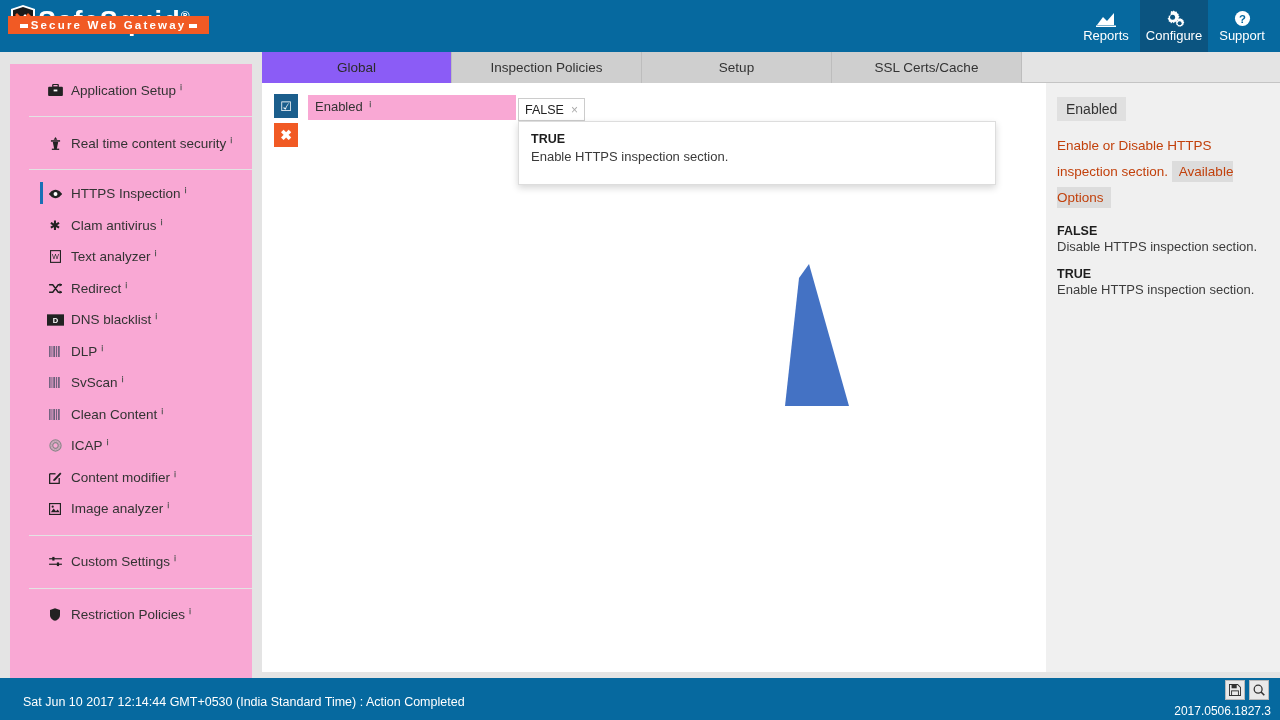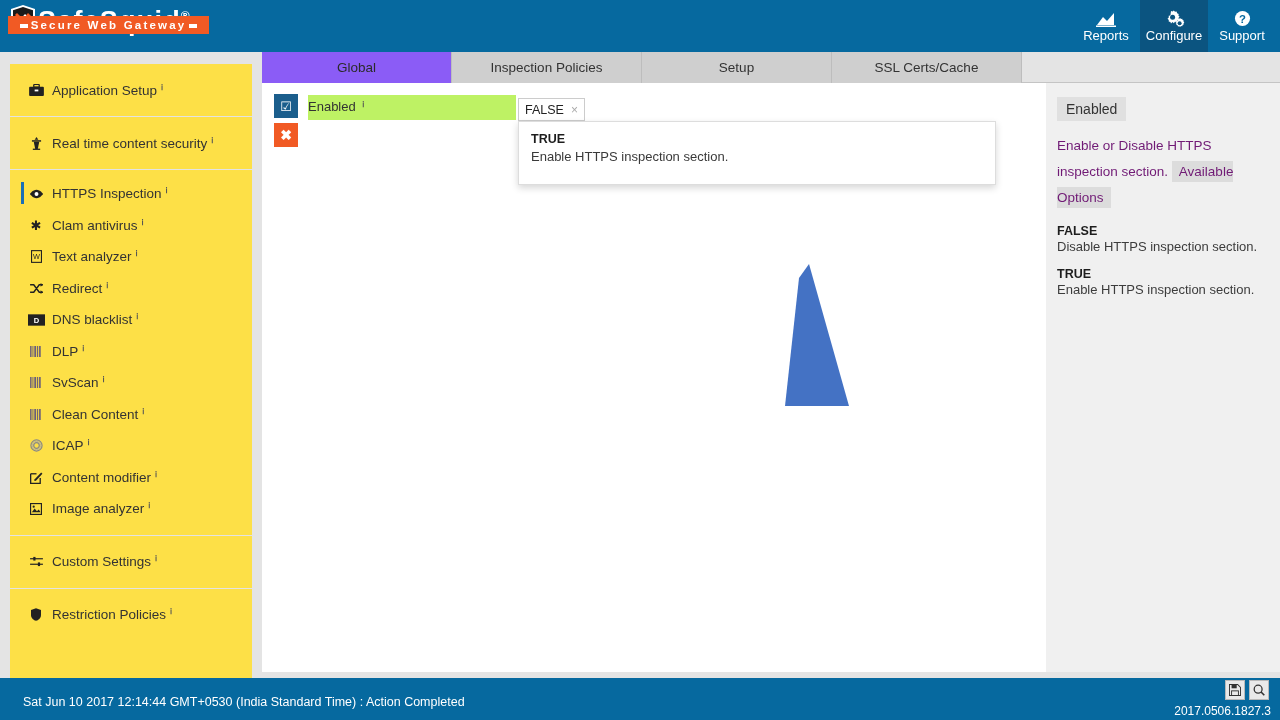--- a/index.html
+++ b/index.html
@@ -85,21 +85,22 @@
     background: #cfcfcf;
     border-right: 1px solid #bdbdbd;
     cursor: pointer;
   }
   .tab.active { background: #8b5cf6; color: #2b2b2b; }
 
   
   #sidebar {
     position: absolute; left: 10px; top: 64px;
     width: 242px; height: 628px;
-    background: #fde047;
+    background: #f9a8d4;
+    padding-left: 19px;
   }
   .sb-group { border-bottom: 1px solid #e3e3e3; }
   .sb-group:last-child { border-bottom: none; }
   .sb-item {
     display: flex; align-items: center;
     height: 31.5px; padding-left: 16px;
     font-size: 13.5px; color: #333333;
     position: relative; cursor: pointer;
     white-space: nowrap;
   }
@@ -129,23 +130,23 @@
     width: 24px; height: 24px; margin-bottom: 5px;
     display: flex; align-items: center; justify-content: center;
     color: #ffffff; font-size: 13px; cursor: pointer;
   }
   .sq-btn.check { background: #1b5e8c; }
   .sq-btn.close { background: #f15a24; font-weight: bold; font-size: 14px; }
 
   #label-field {
     position: absolute; left: 46px; top: 12px;
     width: 208px; height: 25px;
-    background: #bef264;
+    background: #f9a8d4;
     font-size: 13px; color: #333333;
-    padding: 4px 0;
+    padding: 4px 7px;
     white-space: nowrap;
   }
   #label-field .info {
     font-size: 8px; margin-left: 3px; color: #555555;
     position: relative; top: -4px; font-weight: bold;
   }
 
   #select-box {
     position: absolute; left: 256px; top: 15px;
     min-width: 64px; height: 23px;
@@ -193,21 +194,21 @@
     padding: 14px 10px 0 11px;
   }
   #info-title {
     display: inline-block;
     background: #e0e0e0;
     font-size: 14px; color: #333333;
     padding: 4px 9px;
   }
   #info-desc {
     margin-top: 12px;
-    font-size: 13.5px; color: #701a75;
+    font-size: 13.5px; color: #c2410c;
     line-height: 26px;
   }
   #info-desc .chip {
     background: #dcdcdc; padding: 3px 7px;
   }
   .info-opt { margin-top: 13px; }
   .info-opt .t { font-size: 12.5px; font-weight: bold; color: #1d1d1d; }
   .info-opt .d { font-size: 13px; color: #3c3c3c; margin-top: 1px; }
 
   

